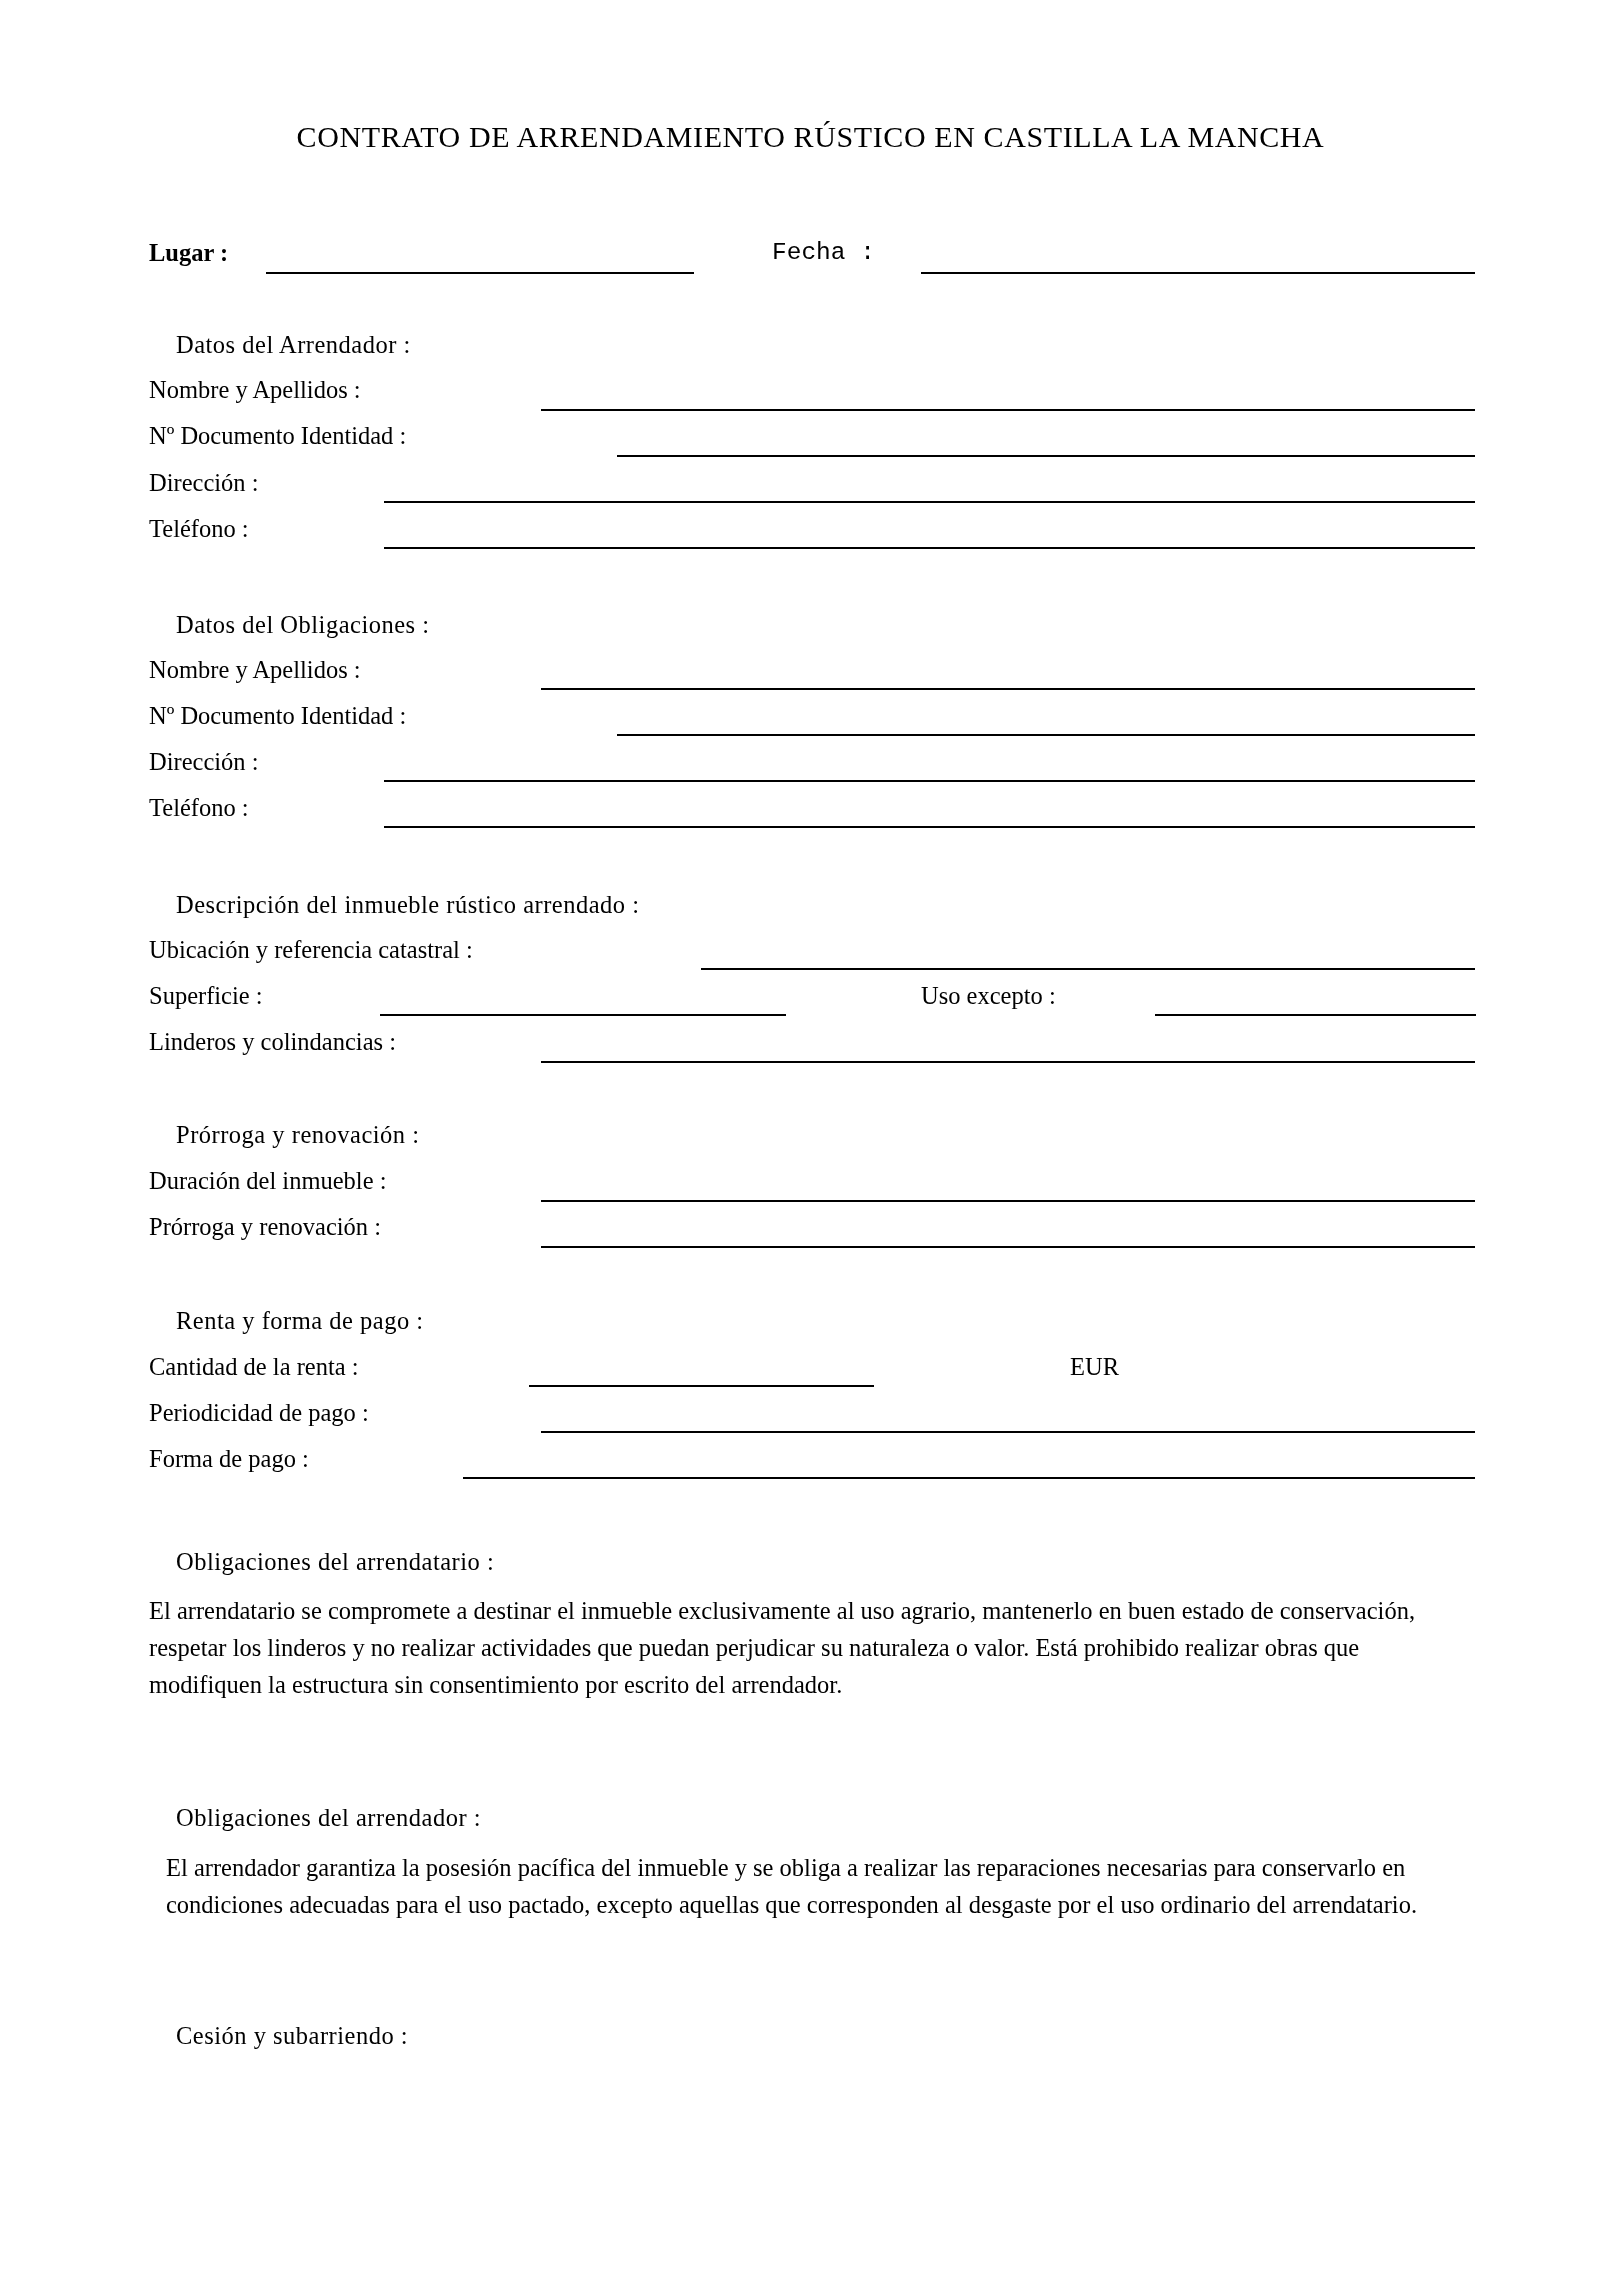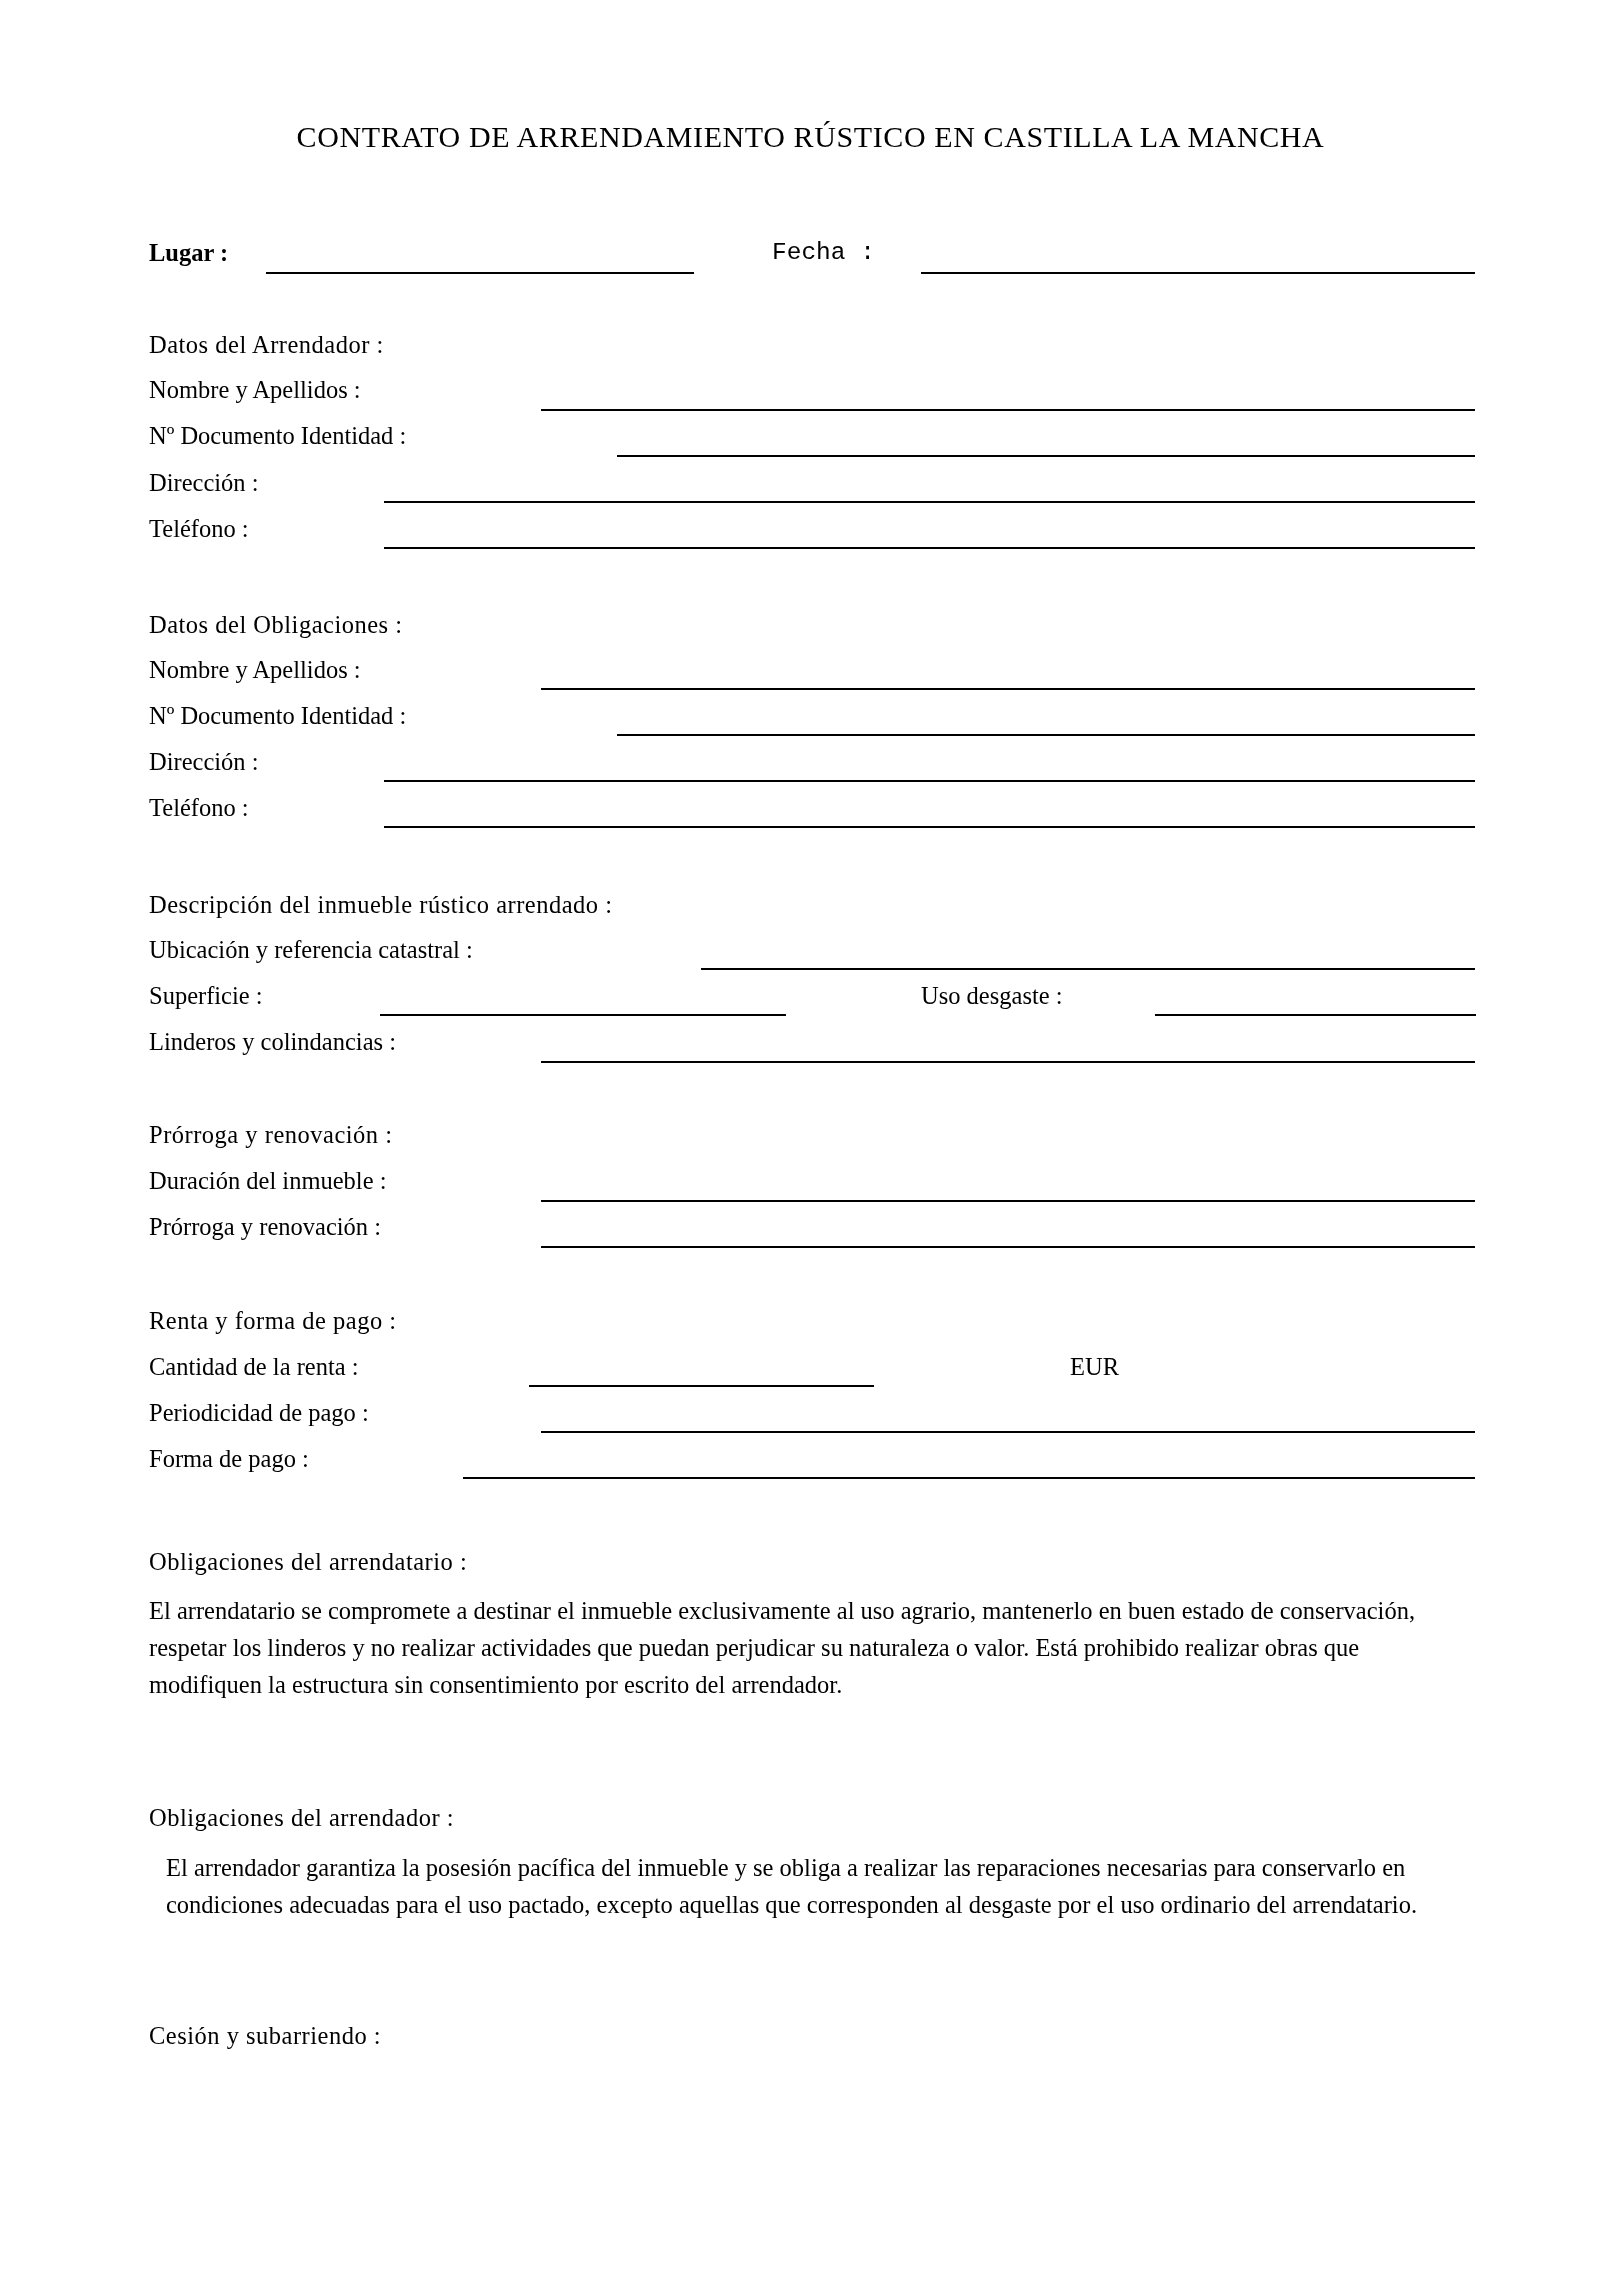--- a/index.html
+++ b/index.html
@@ -32,20 +32,21 @@
 
   
   .lbl {
     position: absolute;
     font-size: 24.5px;
     line-height: 29px;
     white-space: nowrap;
   }
   .lbl.sec {
     letter-spacing: 0.5px;
+    margin-left: 27px;
   }
 
   
   .rule {
     position: absolute;
     height: 0;
     border-bottom: 2.9px solid #000000;
   }
 
   
@@ -98,21 +99,21 @@
   <div class="rule" style="left:384px; top:826px; width:1091px;"></div>
 
   <div class="lbl sec" style="left:149px; top:890px;">Descripción del inmueble rústico arrendado :</div>
 
   <div class="lbl" style="left:149px; top:935px;">Ubicación y referencia catastral :</div>
   <div class="rule" style="left:701px; top:968px; width:774px;"></div>
 
   <div class="lbl" style="left:149px; top:981px;">Superficie :</div>
   <div class="rule" style="left:380px; top:1014px; width:406px;"></div>
 
-  <div class="lbl" style="left:921px; top:981px;">Uso desgaste :</div>
+  <div class="lbl" style="left:921px; top:981px;">Uso excepto :</div>
   <div class="rule" style="left:1155px; top:1014px; width:321px;"></div>
 
   <div class="lbl" style="left:149px; top:1027px;">Linderos y colindancias :</div>
   <div class="rule" style="left:541px; top:1061px; width:934px;"></div>
 
   <div class="lbl sec" style="left:149px; top:1120px;">Prórroga y renovación :</div>
 
   <div class="lbl" style="left:149px; top:1166px;">Duración del inmueble :</div>
   <div class="rule" style="left:541px; top:1200px; width:934px;"></div>
 

